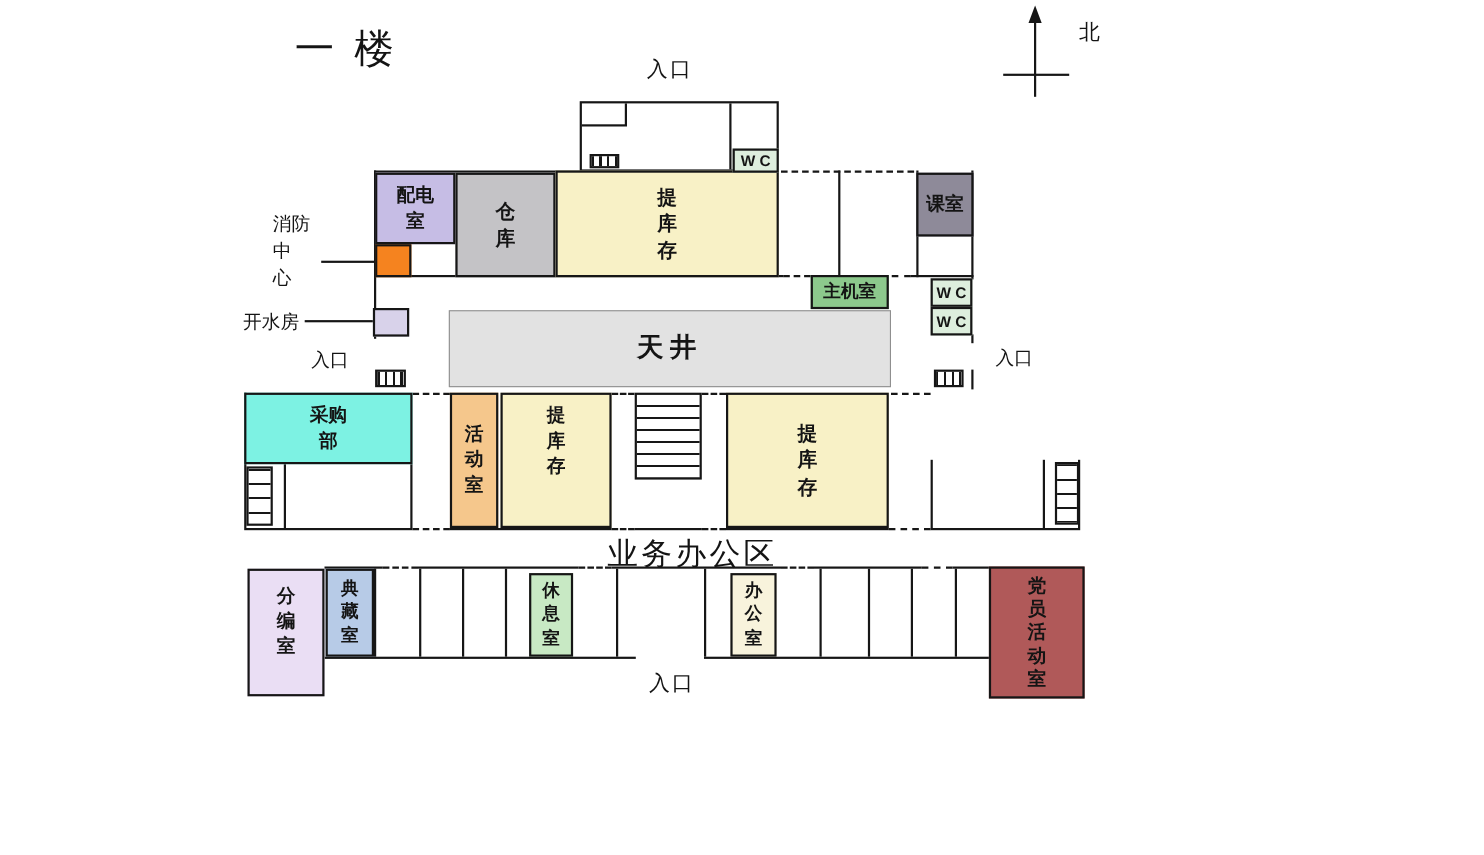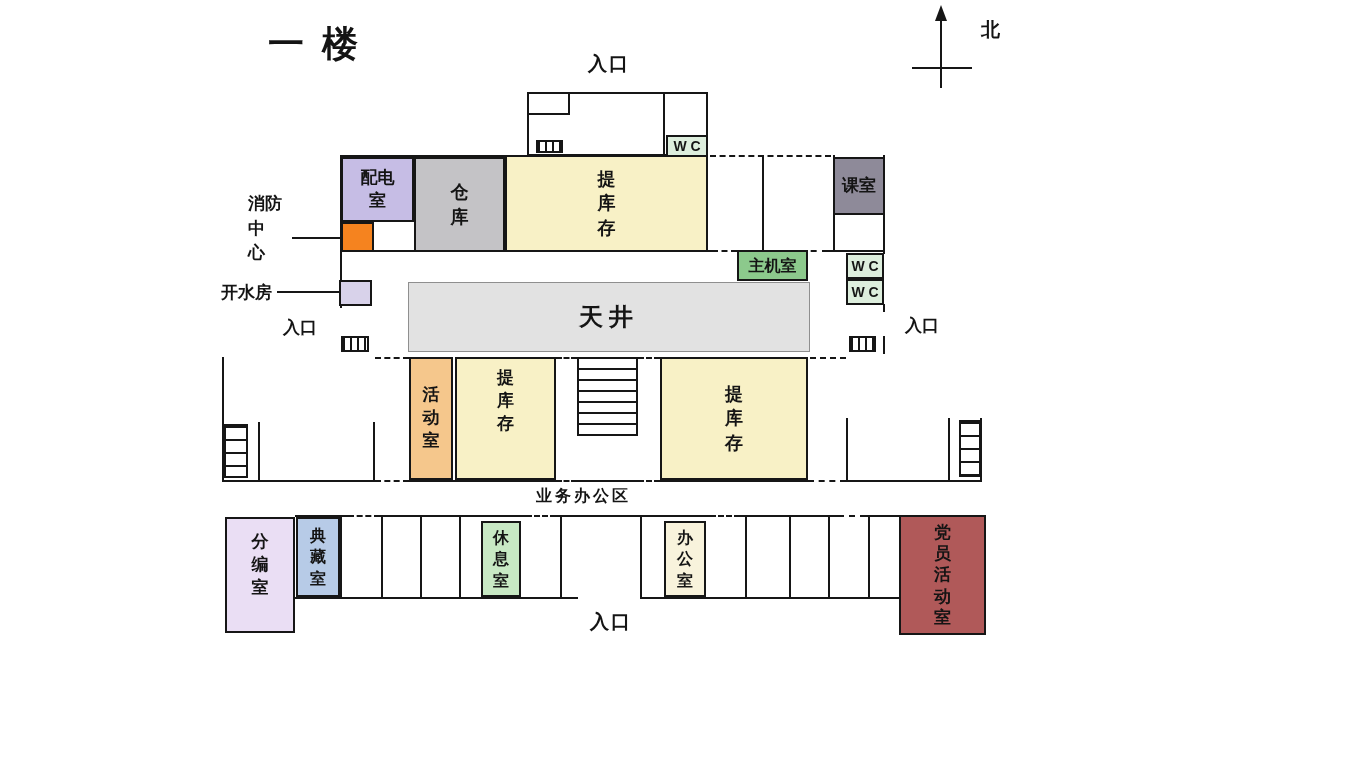--- a/index.html
+++ b/index.html
@@ -1,21 +1,21 @@
 <!DOCTYPE html>
 <html><head>
 <meta charset="utf-8">
 <style>
   html,body{margin:0;padding:0;background:#fff;}
   #plan{position:relative;width:1349px;height:777px;background:#ffffff;overflow:hidden;
         font-family:"Liberation Sans","DejaVu Sans",sans-serif;color:#141414;}
   .room{position:absolute;border:2px solid #161616;box-sizing:border-box;
         display:flex;align-items:center;justify-content:center;text-align:center;
         font-weight:bold;white-space:pre-line;line-height:1.35;font-size:17px;}
-  .lbl{position:absolute;font-weight:bold;white-space:pre-line;line-height:1.45;font-size:17px;}
+  .lbl{position:absolute;font-weight:normal;white-space:pre-line;line-height:1.45;font-size:17px;}
   .wh{position:absolute;height:2px;background:#161616;}
   .wv{position:absolute;width:2px;background:#161616;}
   .dh{position:absolute;height:0;border-top:2px dashed #161616;}
   .hatch{position:absolute;border:2px solid #161616;box-sizing:border-box;
          background:repeating-linear-gradient(90deg,#161616 0 2px,transparent 2px 7px);}
   .ladder{position:absolute;border:2px solid #161616;box-sizing:border-box;
           background:repeating-linear-gradient(180deg,#161616 0 2px,transparent 2px 13px);}
   .stairs{position:absolute;border:2px solid #161616;box-sizing:border-box;background:
           repeating-linear-gradient(180deg,transparent 0 9px,#161616 9px 11px);}
   .outline{position:absolute;border:2px solid #161616;box-sizing:border-box;background:#fff;}
@@ -118,40 +118,43 @@
   <div class="dh" style="left:808px;top:480px;width:38px;"></div>
   <div class="wh" style="left:846px;top:480px;width:136px;"></div>
 
   <div class="wv" style="left:258px;top:422px;height:58px;"></div>
   <div class="wv" style="left:373px;top:422px;height:58px;"></div>
   <div class="ladder" style="left:224px;top:424px;width:24px;height:54px;"></div>
   <div class="wv" style="left:846px;top:418px;height:62px;"></div>
   <div class="wv" style="left:948px;top:418px;height:62px;"></div>
   <div class="ladder" style="left:959px;top:420px;width:22px;height:57px;"></div>
 
+  <div class="room" style="left: 222px; top: 357px; width: 153px; height: 65px; background-color: rgb(125, 242, 227);">
+    <span>采购
+部</span></div>
 
   <div class="room" style="left: 409px; top: 357px; width: 44px; height: 123px; background-color: rgb(245, 199, 140);">
     <span>活
 动
 室</span></div>
 
   <div class="room" style="left: 455px; top: 357px; width: 101px; height: 123px; align-items: flex-start; padding-top: 8px; background-color: rgb(248, 241, 198);">
     <span>提
 库
 存</span></div>
 
   <div class="stairs" style="left:577px;top:357px;width:61px;height:79px;background-color:#fff;"></div>
 
   <div class="room" style="left: 660px; top: 357px; width: 148px; height: 123px; font-size: 18px; background-color: rgb(248, 241, 198);">
     <span>提
 库
 存</span></div>
 
 
-  <div class="lbl" style="left:536px;top:484px;font-size:16px;letter-spacing:3px;">业务办公区</div>
+  <div class="lbl" style="left:552px;top:484px;font-size:28px;letter-spacing:3px;">业务办公区</div>
 
   <div class="wh" style="left:295px;top:515px;width:53px;"></div>
   <div class="dh" style="left:348px;top:515px;width:32px;"></div>
   <div class="wh" style="left:380px;top:515px;width:146px;"></div>
   <div class="dh" style="left:526px;top:515px;width:30px;"></div>
   <div class="wh" style="left:556px;top:515px;width:154px;"></div>
   <div class="dh" style="left:710px;top:515px;width:30px;"></div>
   <div class="wh" style="left:740px;top:515px;width:98px;"></div>
   <div class="dh" style="left:838px;top:515px;width:28px;"></div>
   <div class="wh" style="left:866px;top:515px;width:33px;"></div>

